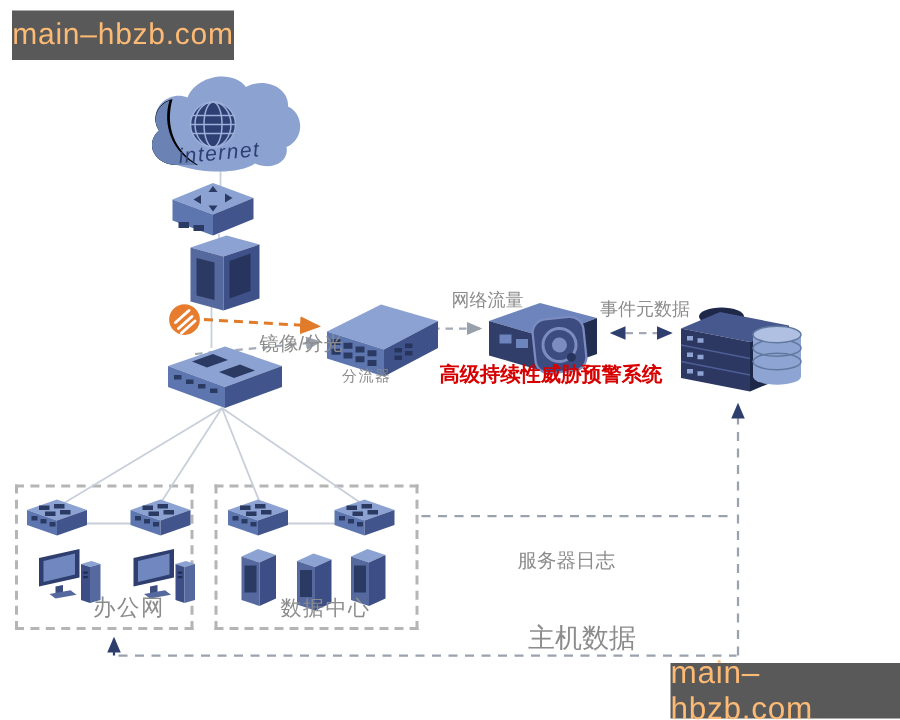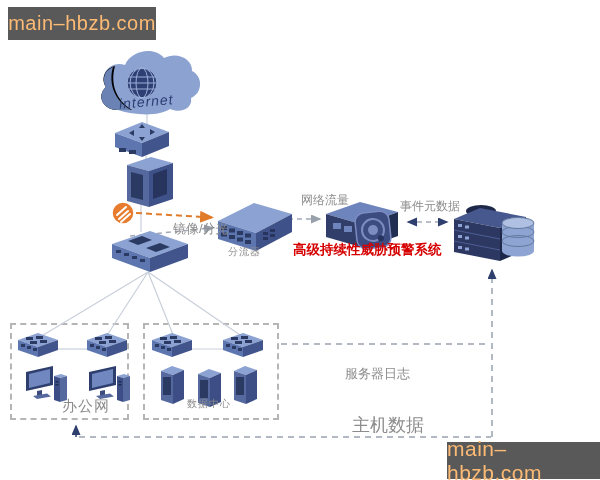--- a/index.html
+++ b/index.html
@@ -14,21 +14,21 @@
   .diagram-svg { position:absolute; left:0; top:0; width:600px; height:480px; }
 
   .label { position:absolute; color:#8c8c8c; white-space:nowrap; line-height:1.1; }
   #lbl-mirror    { left:137px; top:222px; font-size:13px;margin-left:36px; }
   #lbl-splitter  { left:228px; top:246px; font-size:10px; letter-spacing:1px; }
   #lbl-traffic   { left:286px; top:194px; font-size:12px;margin-left:15px; }
   #lbl-apt       { left:293px; top:243px; font-size:13.5px; font-weight:bold; color:#d60000; }
   #lbl-metadata  { left:400px; top:200px; font-size:12px; }
   #lbl-platform  { left:448px; top:171px; font-size:14px; font-weight:bold; color:#3f3f3f; letter-spacing:0.5px; }
   #lbl-office    { left:62px;  top:398px; font-size:15px; letter-spacing:1px; }
-  #lbl-dc        { left:187px; top:398px; font-size:10px; letter-spacing:1px; }
+  #lbl-dc        { left:187px; top:398px; font-size:14px; letter-spacing:1px; }
   #lbl-serverlog { left:345px; top:367px; font-size:13px; }
   #lbl-hostdata  { left:352px; top:416px; font-size:18px; }
 
   .watermark {
     position:absolute; background:#595959; color:#fdba74;
     display:flex; align-items:center; justify-content:center;
     font-size:20px; letter-spacing:0.5px; z-index:10;
   }
   #wm-top { left:8px; top:7px; width:148px; height:33px; }
   #wm-bottom { left:447px; top:442px; width:153px; height:37px; font-size:21px; }

